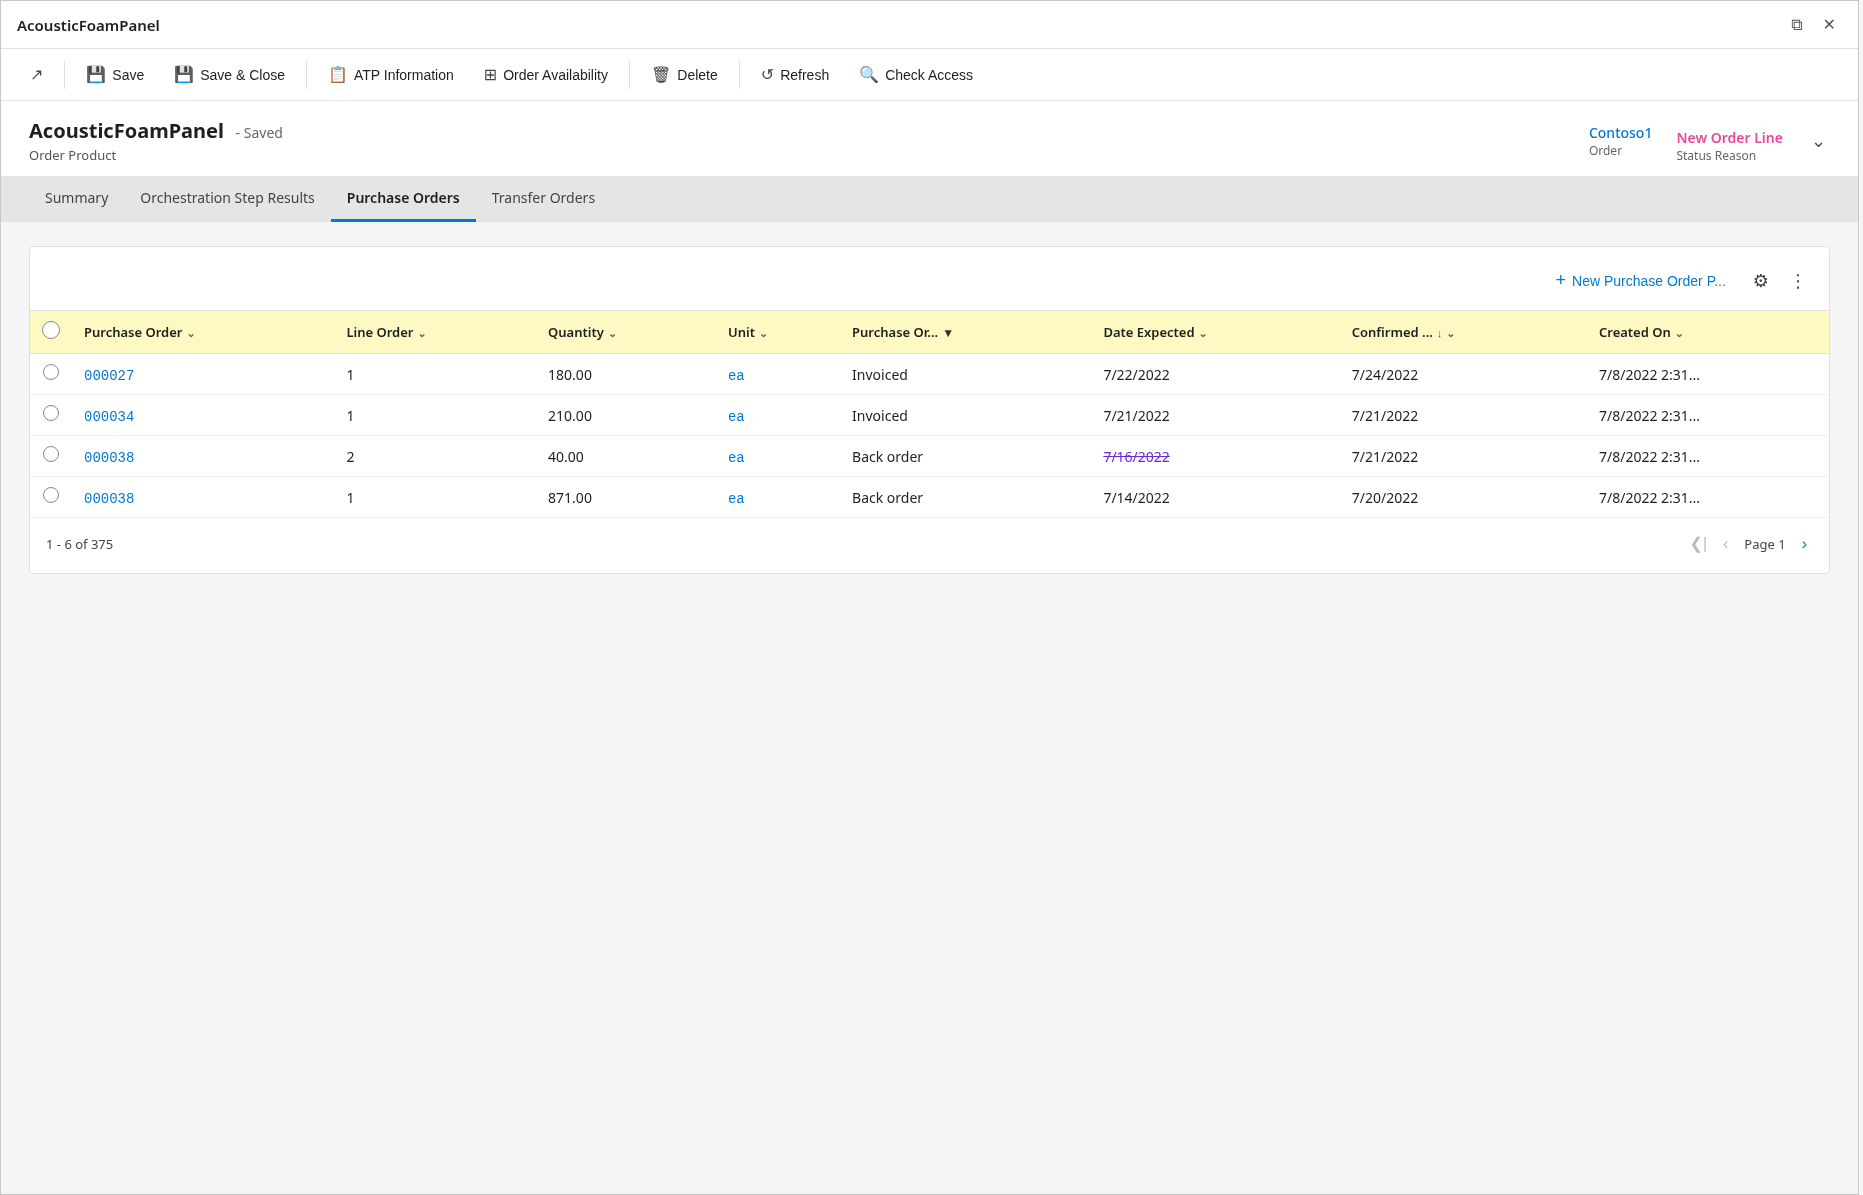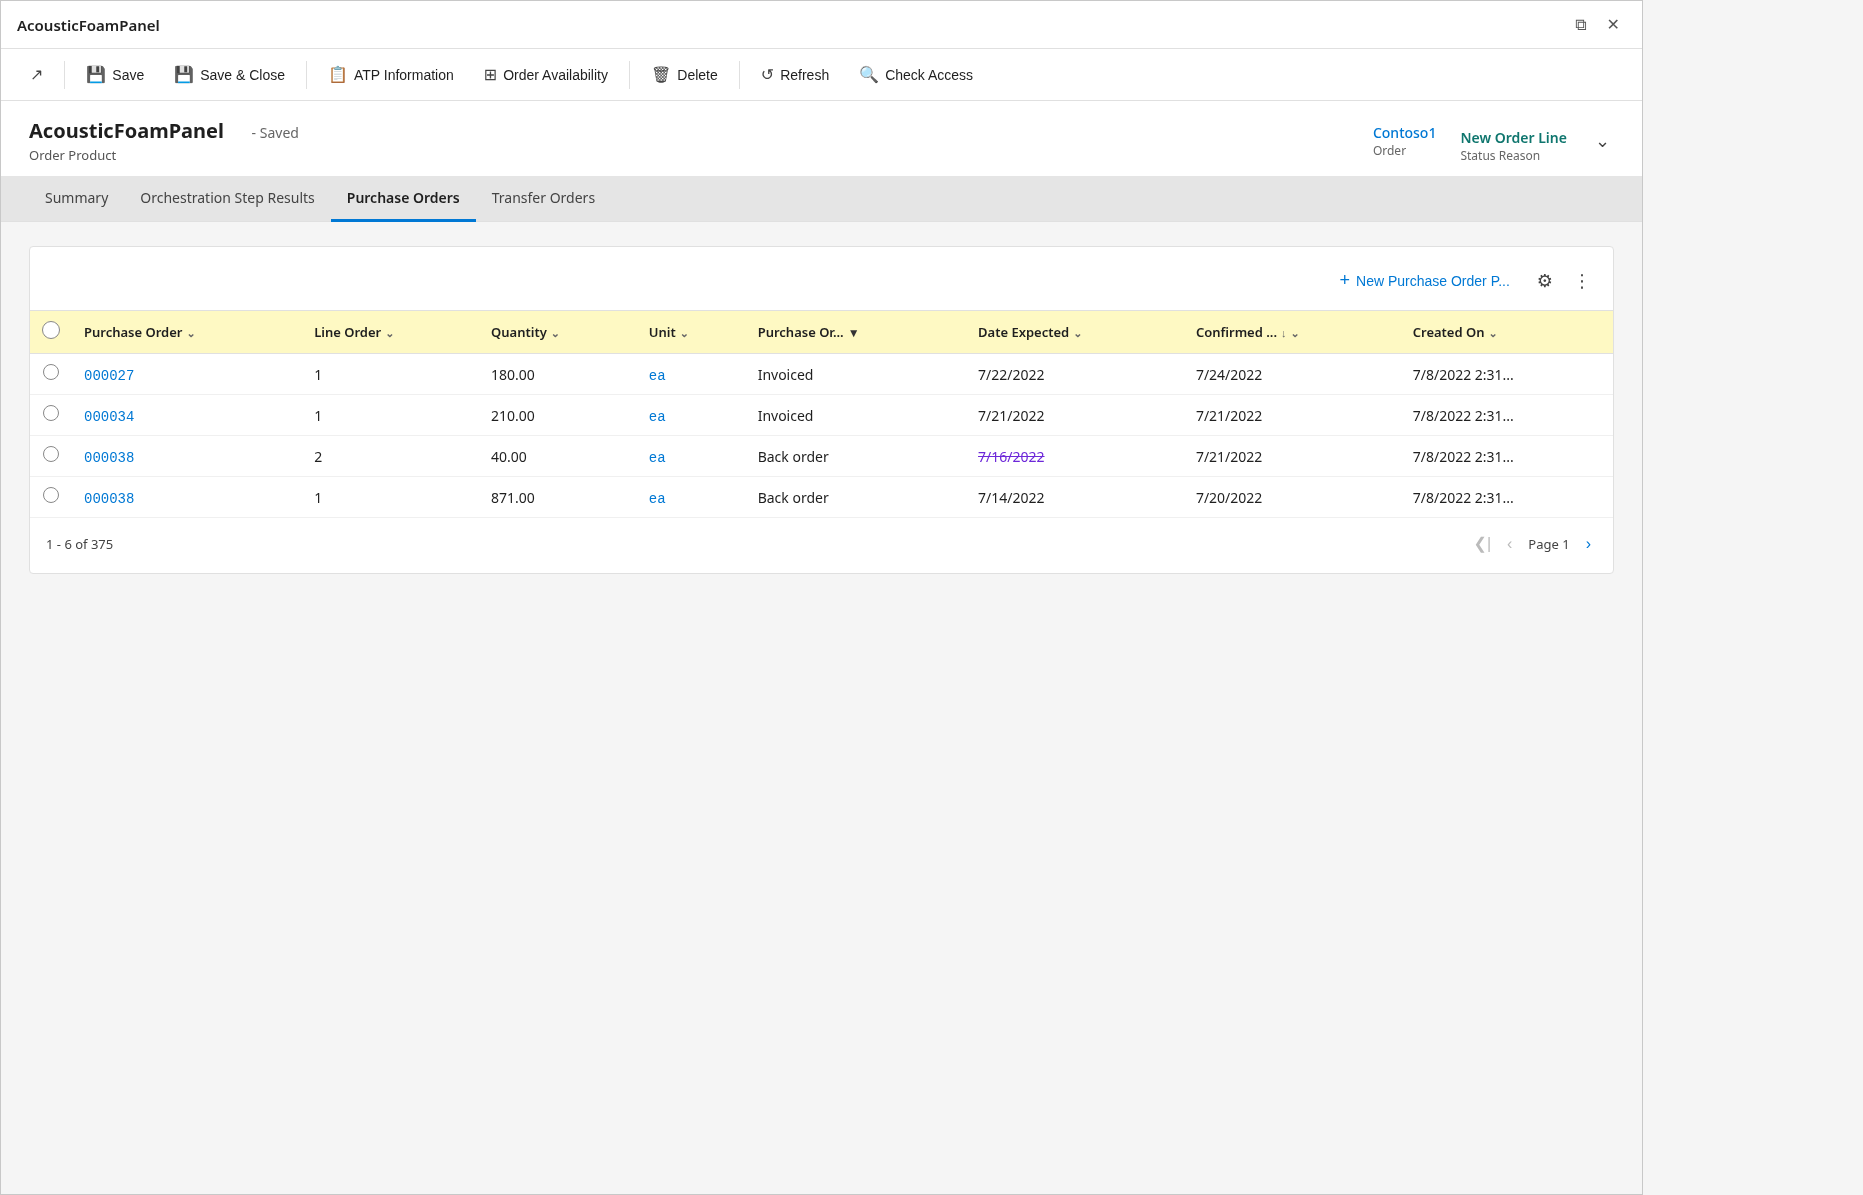--- a/index.html
+++ b/index.html
@@ -8,21 +8,21 @@
       font-size: 14px;
       background: #f5f5f5;
       color: #1f1f1f;
       width: 1863px;
       min-height: 1195px;
     }
 
     .window {
       background: #ffffff;
       border: 1px solid #c8c8c8;
-      width: 1643px;
+      width: 1859px;
       min-height: 1195px;
       display: flex;
       flex-direction: column;
     }
 
     
     .title-bar {
       display: flex;
       align-items: center;
       justify-content: space-between;
@@ -97,21 +97,21 @@
     .record-header-left h1 {
       font-size: 20px;
       font-weight: 700;
       color: #1f1f1f;
       display: inline;
     }
     .record-header-left .saved-label {
       font-size: 14px;
       font-weight: 400;
       color: #666;
-      margin-left: 24px;
+      margin-left: 8px;
     }
     .record-header-left .record-type {
       font-size: 13px;
       color: #555;
       margin-top: 2px;
     }
     .record-header-right {
       display: flex;
       align-items: center;
       gap: 24px;
@@ -126,21 +126,21 @@
       color: #0078d4;
       font-weight: 500;
       cursor: pointer;
     }
     .record-field-label {
       font-size: 12px;
       color: #666;
     }
     .record-field-value-dark {
       font-size: 14px;
-      color: #0f766e;
+      color: #ec4899;
       font-weight: 600;
       margin-top: 11px;
     }
     .chevron-btn {
       background: none;
       border: none;
       cursor: pointer;
       font-size: 18px;
       color: #444;
       padding: 4px;

